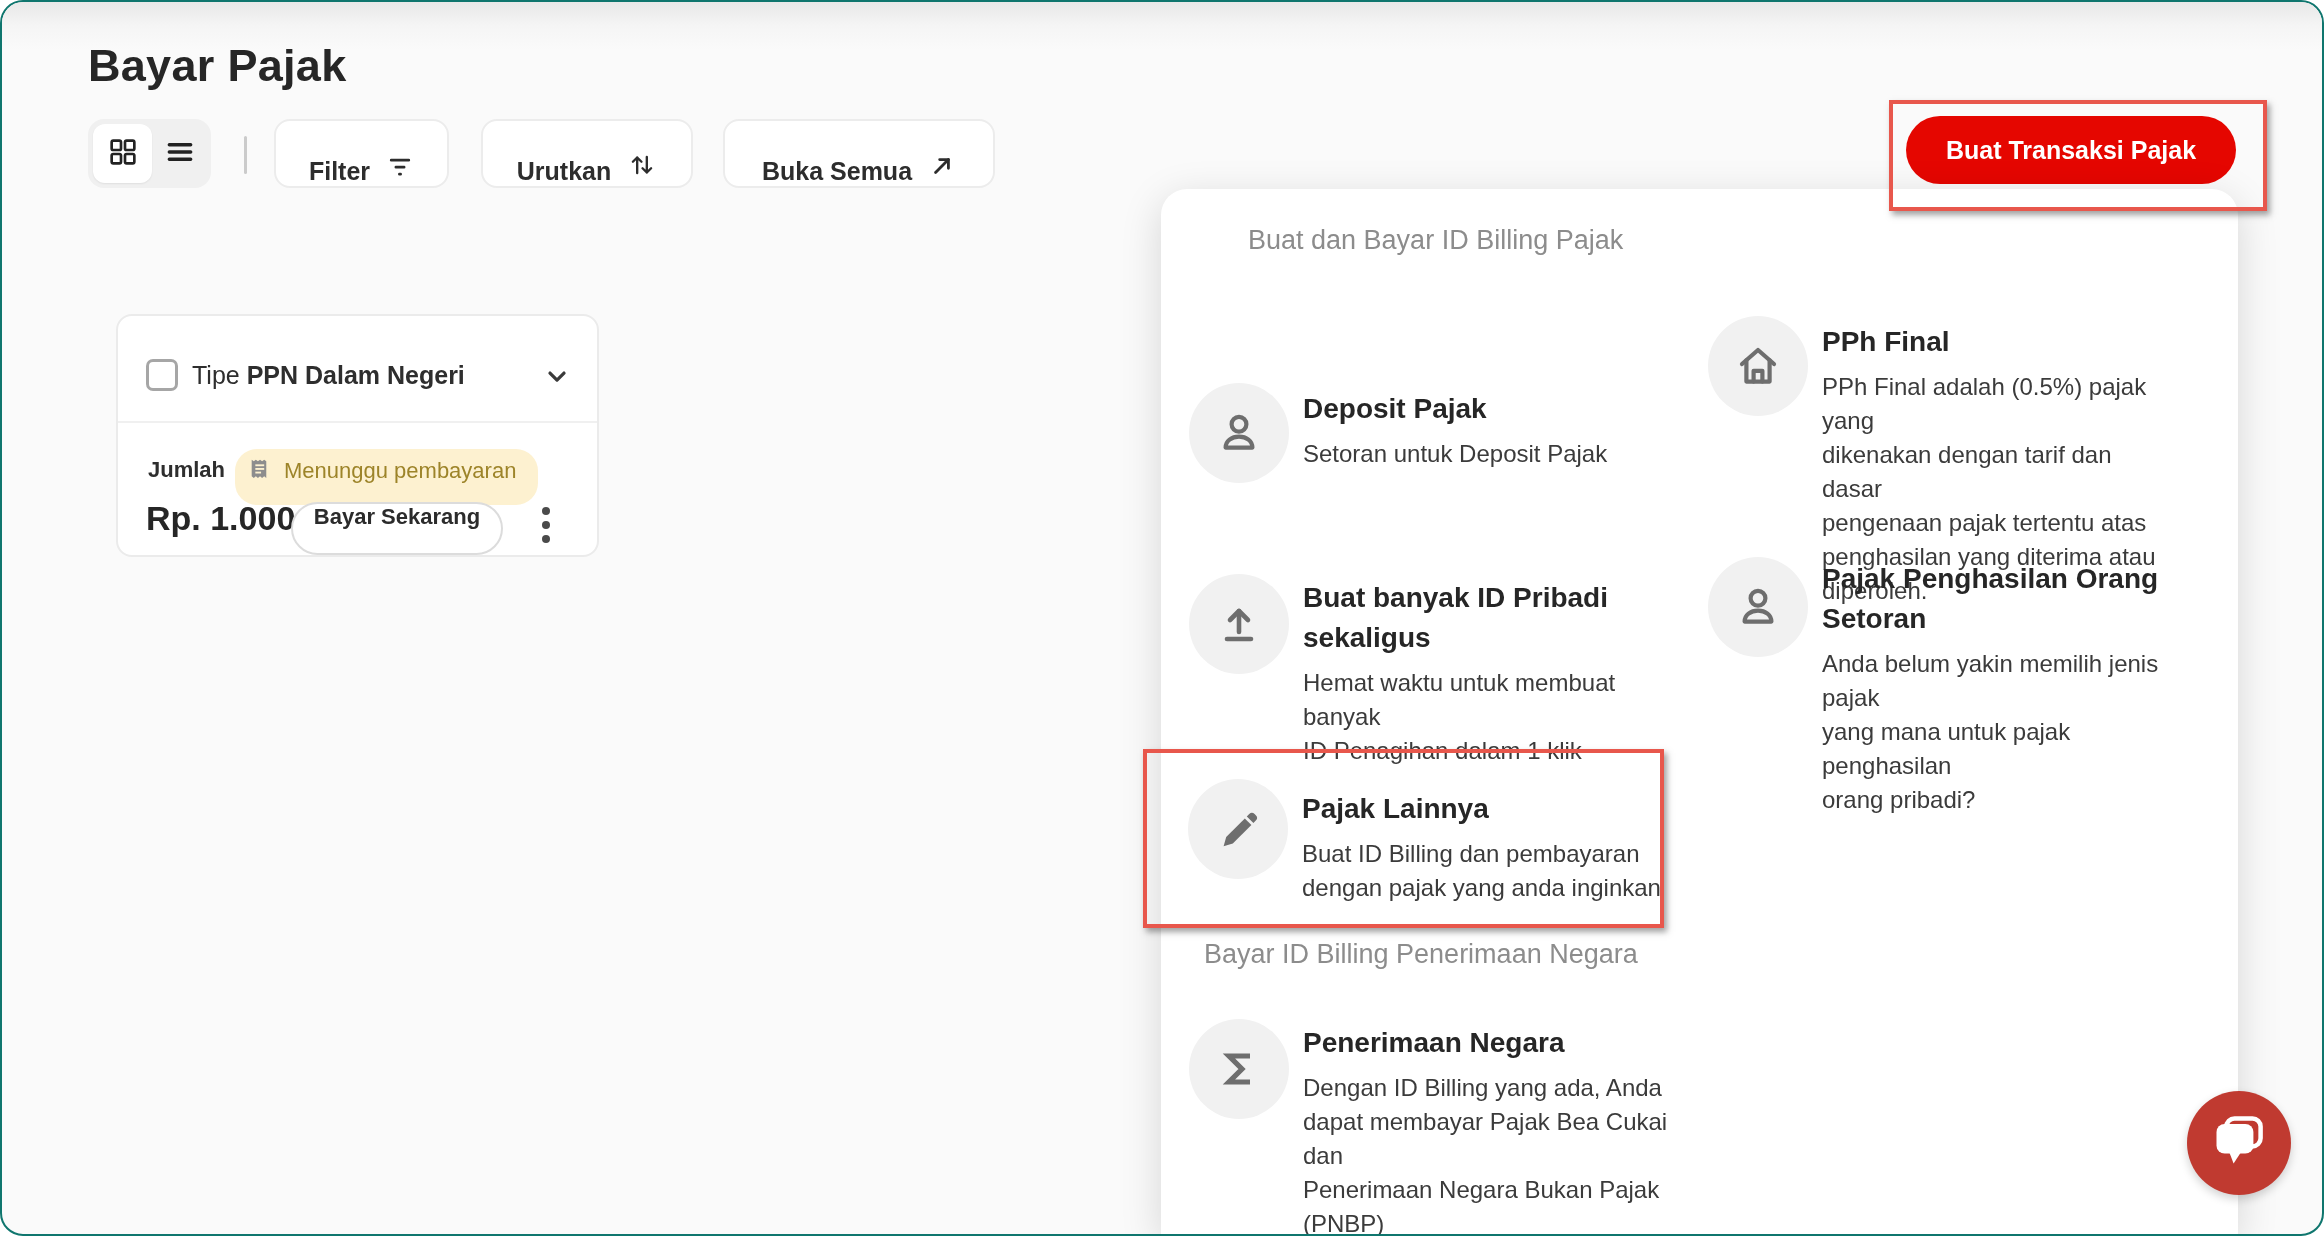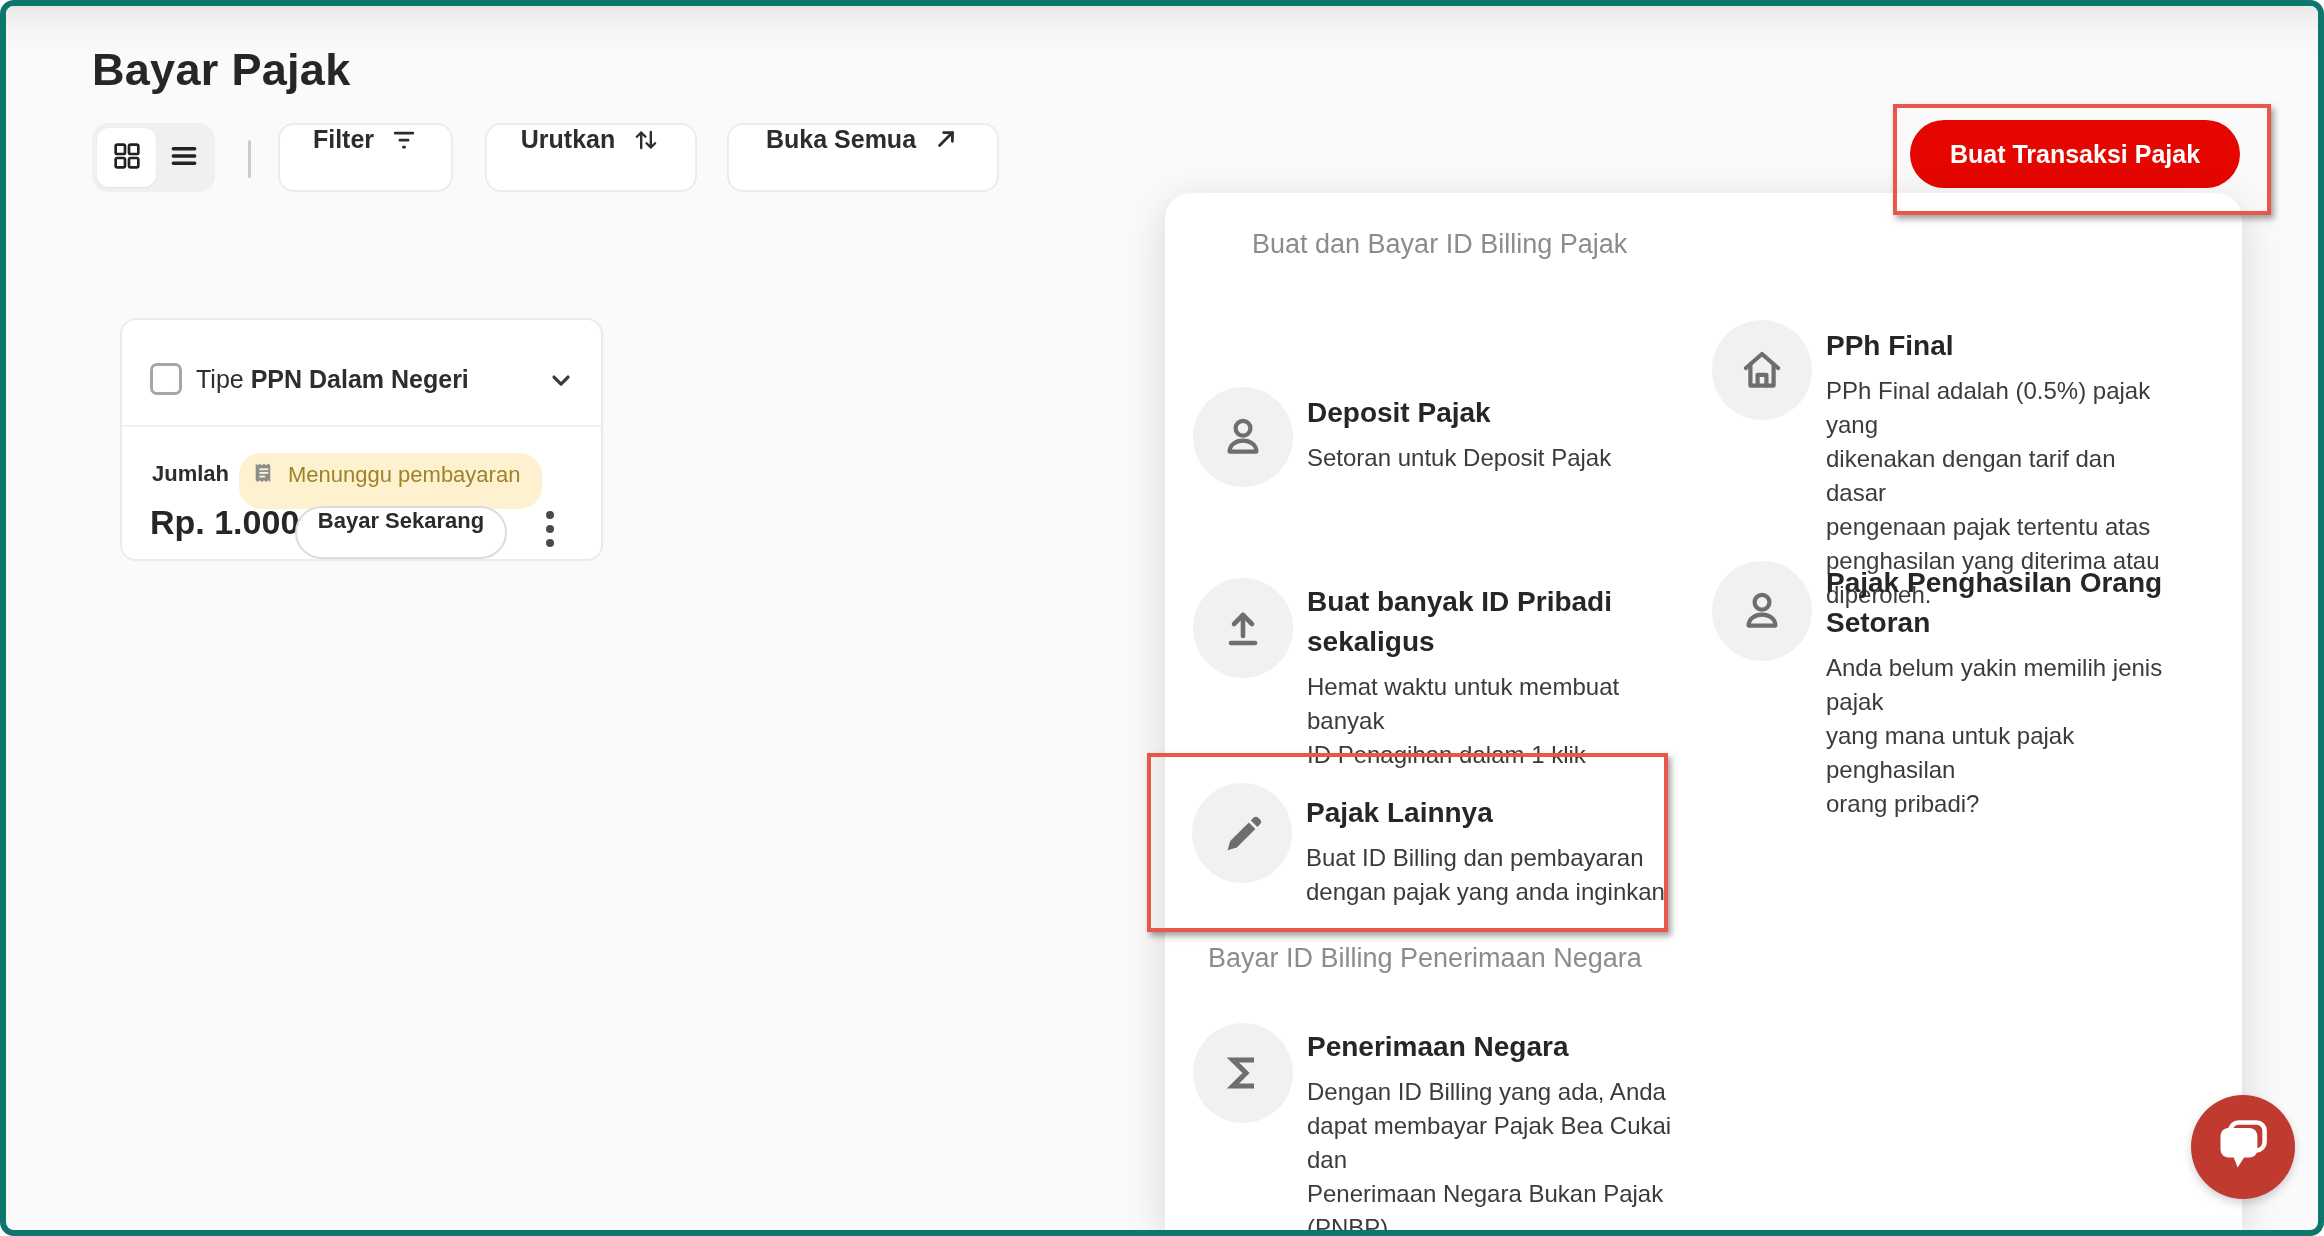--- a/index.html
+++ b/index.html
@@ -1,27 +1,27 @@
 <!DOCTYPE html>
 <html><head>
 <meta charset="utf-8">
 <style>
   html,body{margin:0;padding:0;}
   body{width:2324px;height:1236px;background:#ffffff;font-family:"Liberation Sans",sans-serif;position:relative;}
-  .frame{position:absolute;inset:0;border:6px solid #0f766e;border-radius:14px;overflow:hidden;background:#fafafa;}
+  .frame{position:absolute;inset:0;border:2px solid #0f766e;border-radius:23px;overflow:hidden;background:#fafafa;}
   .topfade{position:absolute;top:0;left:0;right:0;height:48px;background:linear-gradient(180deg,#e8e8e8 0%,#f5f5f5 50%,rgba(250,250,250,0) 100%);pointer-events:none;}
 
   .page-title{position:absolute;left:86px;top:8px;font-size:45px;font-weight:800;color:#262626;letter-spacing:.3px;}
 
   
   .seg{position:absolute;left:86px;top:117px;width:123px;height:69px;background:#f0f0f0;border-radius:16px;}
   .seg .active{position:absolute;left:5px;top:5px;width:59px;height:59px;background:#fff;border-radius:12px;box-shadow:0 1px 2px rgba(0,0,0,.07);display:flex;align-items:center;justify-content:center;}
   .seg .plain{position:absolute;right:4px;top:5px;width:55px;height:59px;display:flex;align-items:center;justify-content:center;}
   .vdiv{position:absolute;left:242px;top:134px;width:3px;height:38px;background:#cbcbcb;border-radius:2px;}
-  .tbtn{position:absolute;top:117px;height:69px;background:#fff;border:2px solid #ececec;border-radius:16px;box-sizing:border-box;display:flex;align-items:flex-start;justify-content:center;gap:16px;font-weight:700;font-size:25px;color:#2d2d2d;cursor:pointer;}
+  .tbtn{position:absolute;top:117px;height:69px;background:#fff;border:2px solid #ececec;border-radius:16px;box-sizing:border-box;display:flex;align-items:flex-end;justify-content:center;gap:16px;font-weight:700;font-size:25px;color:#2d2d2d;cursor:pointer;}
   .tbtn-filter{left:272px;width:175px;}
   .tbtn-sort{left:479px;width:212px;}
   .tbtn-open{left:721px;width:272px;}
 
   .create-btn{position:absolute;left:1904px;top:114px;width:330px;height:68px;border-radius:34px;background:#e50600;color:#fff;font-size:25px;font-weight:700;display:flex;align-items:center;justify-content:center;cursor:pointer;z-index:5;}
 
   
   .ann{position:absolute;border:4px solid #e8574c;box-sizing:border-box;box-shadow:3px 4px 6px rgba(70,70,70,.5);z-index:50;pointer-events:none;}
   .ann-btn{left:1887px;top:98px;width:378px;height:111px;}
   .ann-item{left:1141px;top:747px;width:521px;height:179px;}

